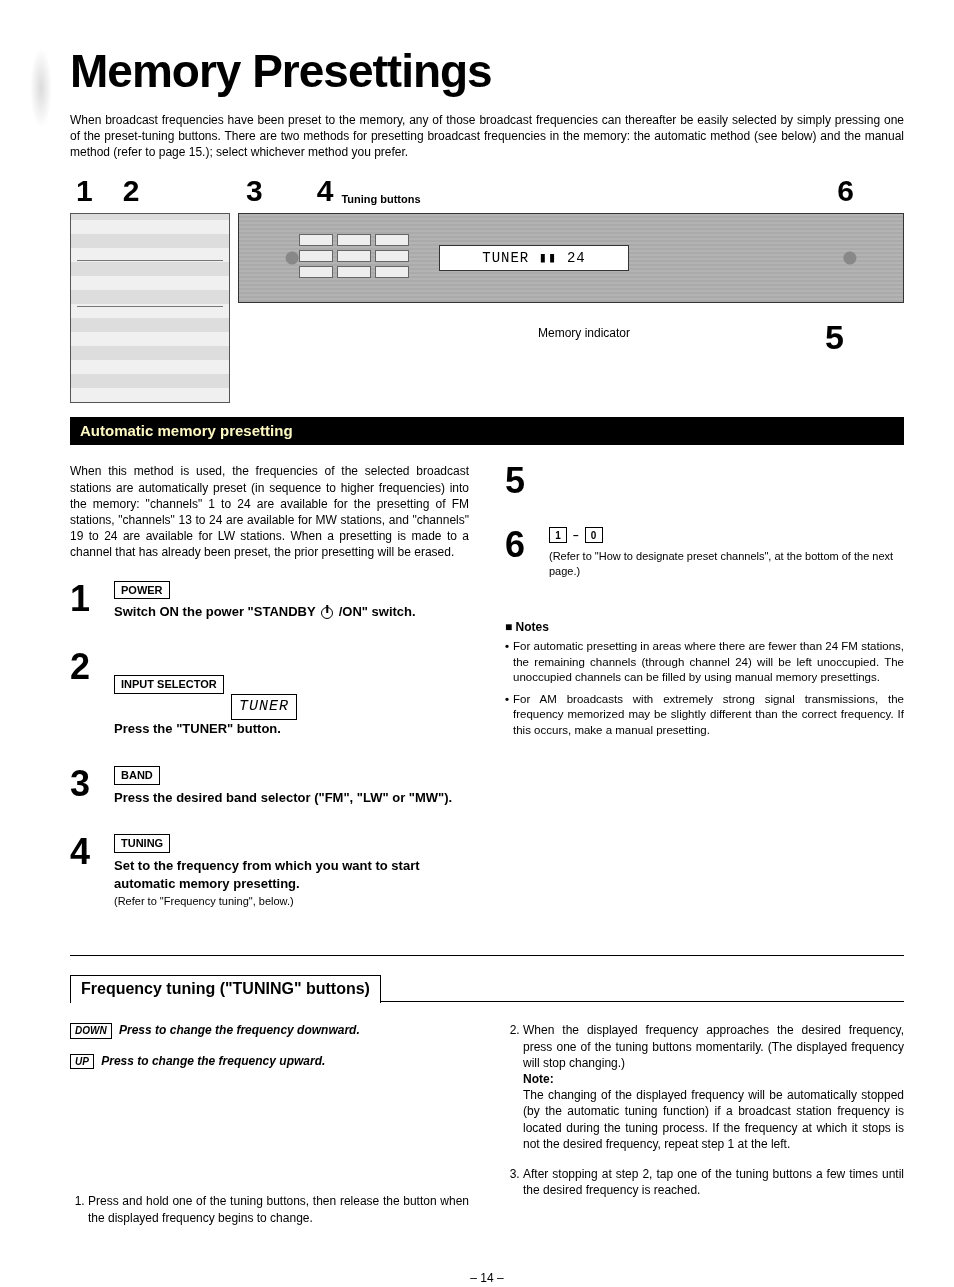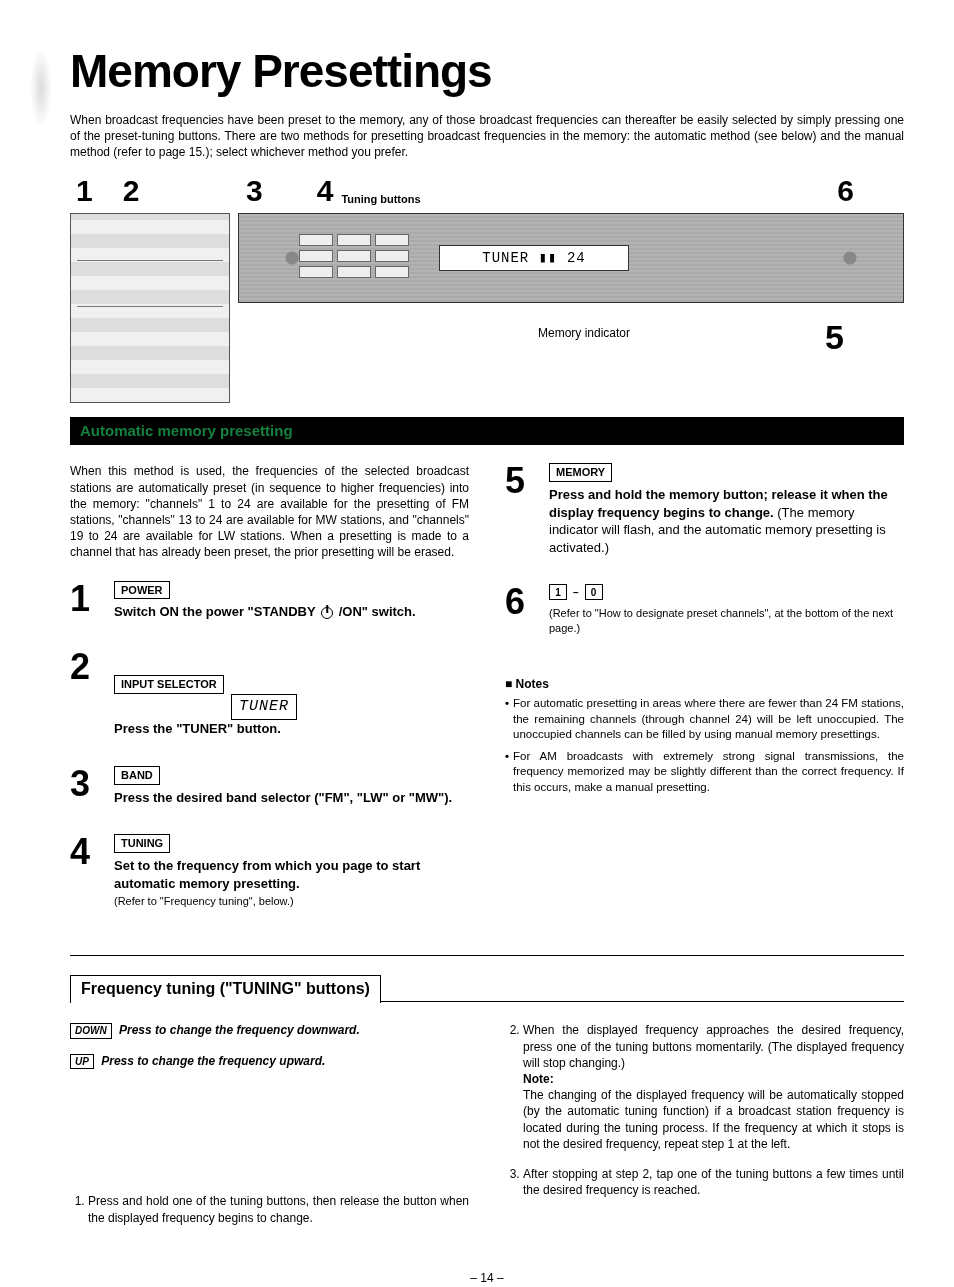--- a/index.html
+++ b/index.html
@@ -58,21 +58,21 @@
     background:#fff; border:1px solid #333; height:26px; width:190px;
     font-family: "Courier New", monospace; font-size:14px; letter-spacing:1px;
     display:flex; align-items:center; justify-content:center;
   }
   .btn-cluster{position:absolute;left:60px;top:20px;display:grid;grid-template-columns:repeat(3,34px);gap:4px;}
   .btn-cluster div{height:12px;background:#eee;border:1px solid #666;}
   .mem-label { margin-top: 22px; font-size: 12px; display:flex; }
   .mem-label span:first-child{ margin-left: 300px; }
   .bignum5 { font-size: 34px; font-weight: 600; margin-left: auto; margin-right: 60px; margin-top:-10px;}
   .section-bar {
-    background: #000; color: #15803d; font-weight: bold;
+    background: #000; color: #fef9c3; font-weight: bold;
     padding: 4px 10px; font-size: 15px; margin-bottom: 18px;
   }
   .two-col { display: flex; gap: 36px; }
   .col { flex: 1; }
   .para { text-align: justify; margin-bottom: 20px; }
   .step { display: flex; margin-bottom: 28px; gap: 12px; }
   .step-num { font-size: 36px; font-weight: 700; line-height: 1; width: 32px; flex-shrink:0; }
   .step-body { flex: 1; }
   .label-box {
     display: inline-block; border: 1.5px solid #000;
@@ -184,35 +184,29 @@
       <div class="step-body">
         <span class="label-box">BAND</span>
         <div class="step-title">Press the desired band selector ("FM", "LW" or "MW").</div>
       </div>
     </div>
 
     <div class="step">
       <div class="step-num">4</div>
       <div class="step-body">
         <span class="label-box">TUNING</span>
-        <div class="step-title">Set to the frequency from which you page to start automatic memory presetting.</div>
+        <div class="step-title">Set to the frequency from which you want to start automatic memory presetting.</div>
         <div class="step-sub">(Refer to "Frequency tuning", below.)</div>
       </div>
     </div>
   </div>
 
   <div class="col">
     <div class="step">
       <div class="step-num">5</div>
-      <div class="step-body">
-        <span class="label-box">MEMORY</span>
-        <div class="step-title">
-          <span>Press and hold the memory button; release it when the display frequency begins to change.</span><span class="lightnorm"> (The memory indicator will flash, and the automatic memory presetting is activated.)</span>
-        </div>
-      </div>
     </div>
 
     <div class="step">
       <div class="step-num">6</div>
       <div class="step-body">
         <span class="small-boxes">
           <span>1</span>
           <span class="dash" style="border:none;width:auto;">–</span>
           <span>0</span>
         </span>

